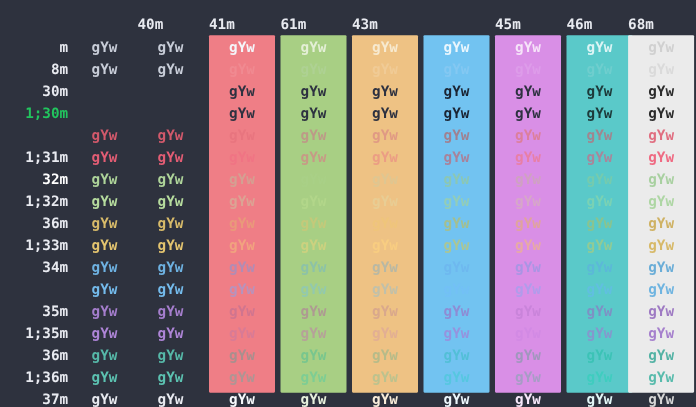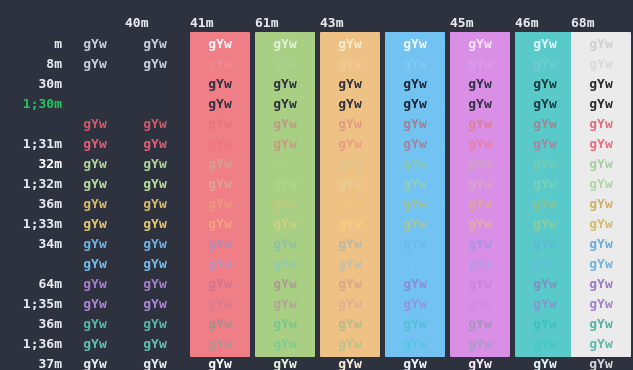--- a/index.html
+++ b/index.html
@@ -216,21 +216,21 @@
       <div class="cell" style="left: 125px; width: 60px; color: rgb(116, 187, 236);">gYw</div>
       <div class="cell" style="left: 190px; width: 60px; color: rgb(183, 147, 189);">gYw</div>
       <div class="cell" style="left: 255px; width: 60px; color: rgb(146, 201, 174);">gYw</div>
       <div class="cell" style="left: 320px; width: 60px; color: rgb(192, 192, 170);">gYw</div>
       <div class="cell" style="left: 385px; width: 60px; color: rgb(115, 192, 246);">gYw</div>
       <div class="cell" style="left: 450px; width: 60px; color: rgb(176, 156, 235);">gYw</div>
       <div class="cell" style="left: 515px; width: 60px; color: rgb(97, 191, 224);">gYw</div>
       <div class="cell" style="left: 571px; width: 60px; color: rgb(111, 180, 224);">gYw</div>
     </div>
     <div class="row" style="top: 274px;">
-      <div class="rowlabel" style="width: 62px; color: rgb(232, 234, 240);">64m</div>
+      <div class="rowlabel" style="width: 62px; color: rgb(232, 234, 240);">35m</div>
       <div class="cell" style="left: 65px; width: 60px; color: rgb(165, 126, 205);">gYw</div>
       <div class="cell" style="left: 125px; width: 60px; color: rgb(165, 126, 205);">gYw</div>
       <div class="cell" style="left: 190px; width: 60px; color: rgb(208, 117, 143);">gYw</div>
       <div class="cell" style="left: 255px; width: 60px; color: rgb(174, 154, 146);">gYw</div>
       <div class="cell" style="left: 320px; width: 60px; color: rgb(217, 168, 140);">gYw</div>
       <div class="cell" style="left: 385px; width: 60px; color: rgb(142, 140, 212);">gYw</div>
       <div class="cell" style="left: 450px; width: 60px; color: rgb(201, 132, 218);">gYw</div>
       <div class="cell" style="left: 515px; width: 60px; color: rgb(126, 145, 196);">gYw</div>
       <div class="cell" style="left: 571px; width: 60px; color: rgb(158, 122, 195);">gYw</div>
     </div>

